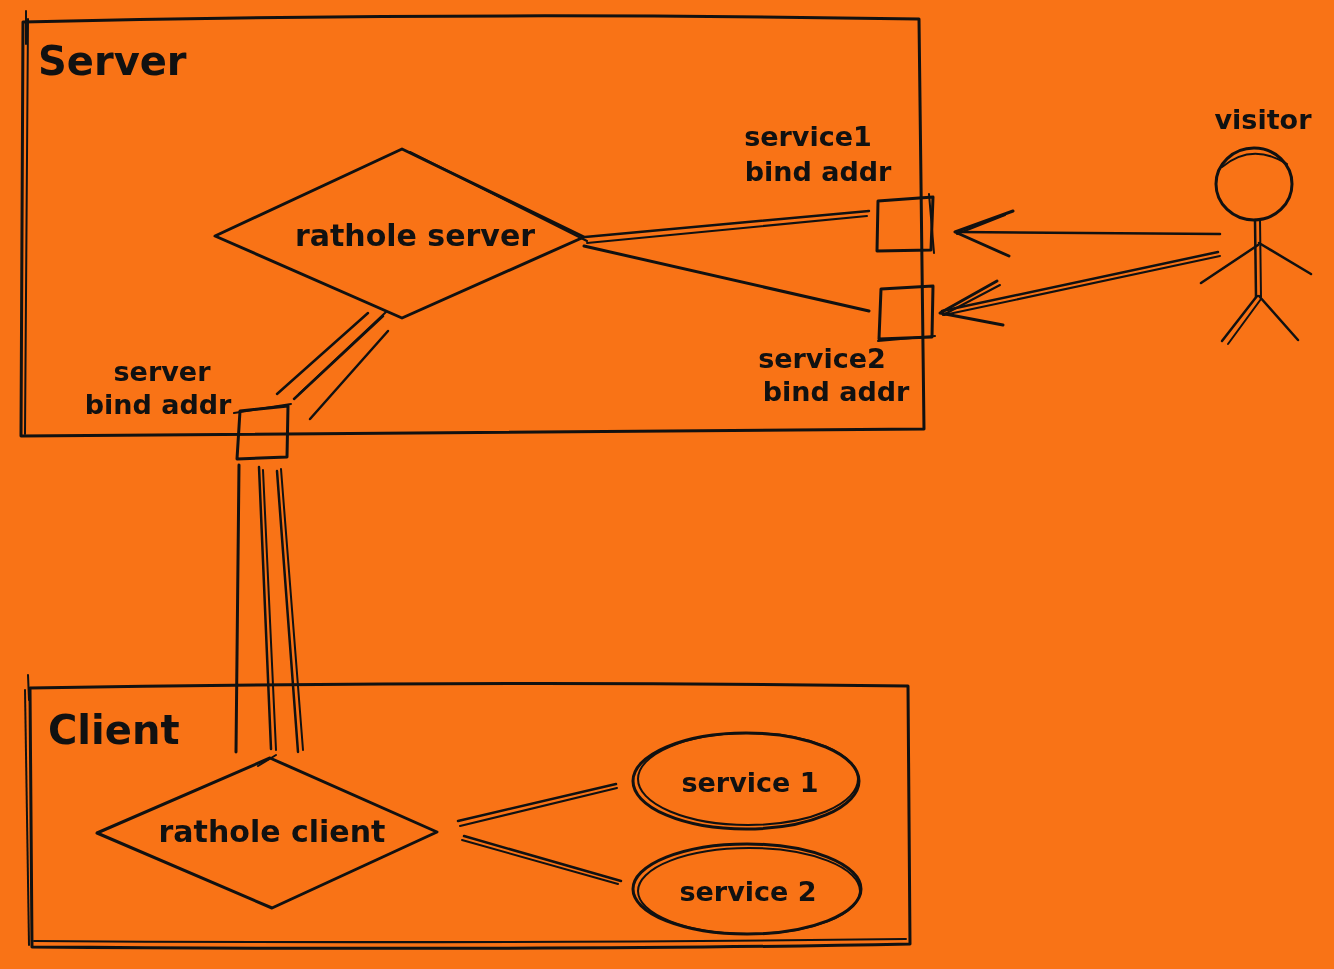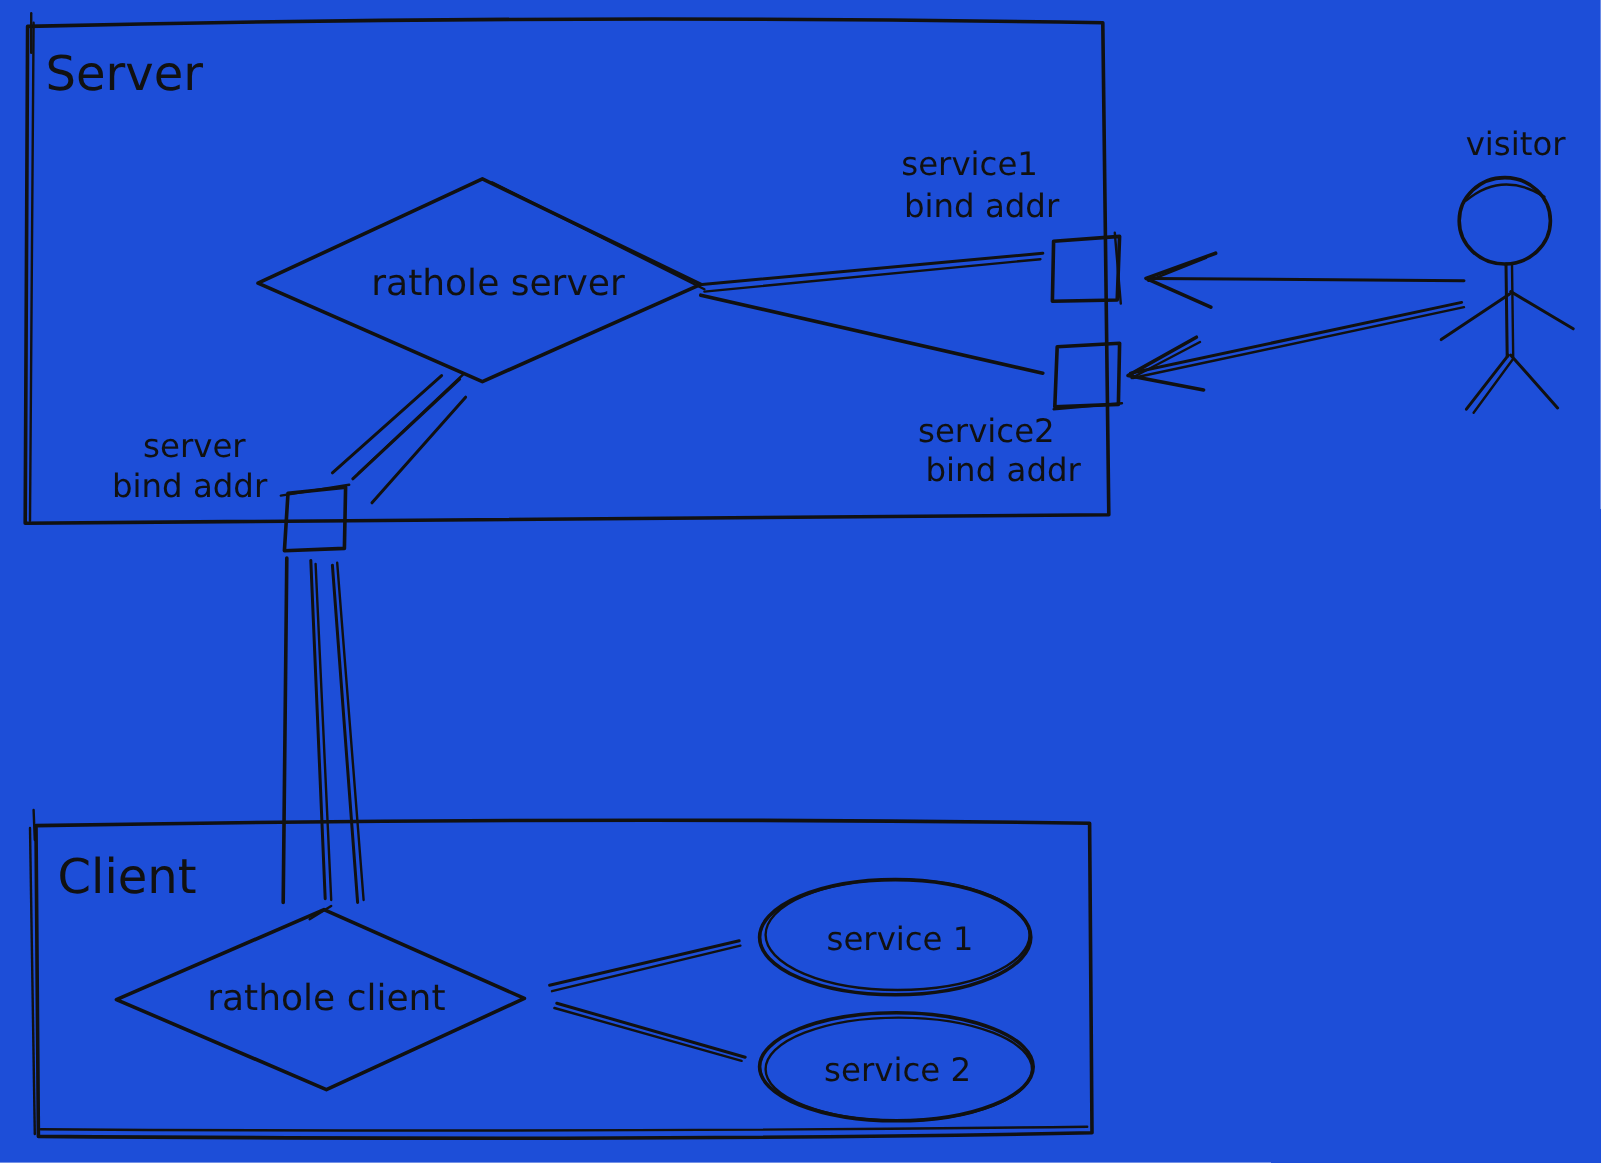--- a/index.html
+++ b/index.html
@@ -4,23 +4,24 @@
 <style>
   html, body {
     margin: 0;
     padding: 0;
     background: #ffffff;
   }
   .canvas {
     position: relative;
     width: 1334px;
     height: 969px;
-    background: #1d4ed8;
+    background: #f97316;
     overflow: hidden;
     font-family: "DejaVu Sans", sans-serif;
+    font-weight: bold;
   }
   svg { display: block; }
   .stroke {
     fill: none;
     stroke: #111111;
     stroke-width: 3;
     stroke-linecap: round;
     stroke-linejoin: round;
   }
   .stroke.thin  { stroke-width: 2; }

